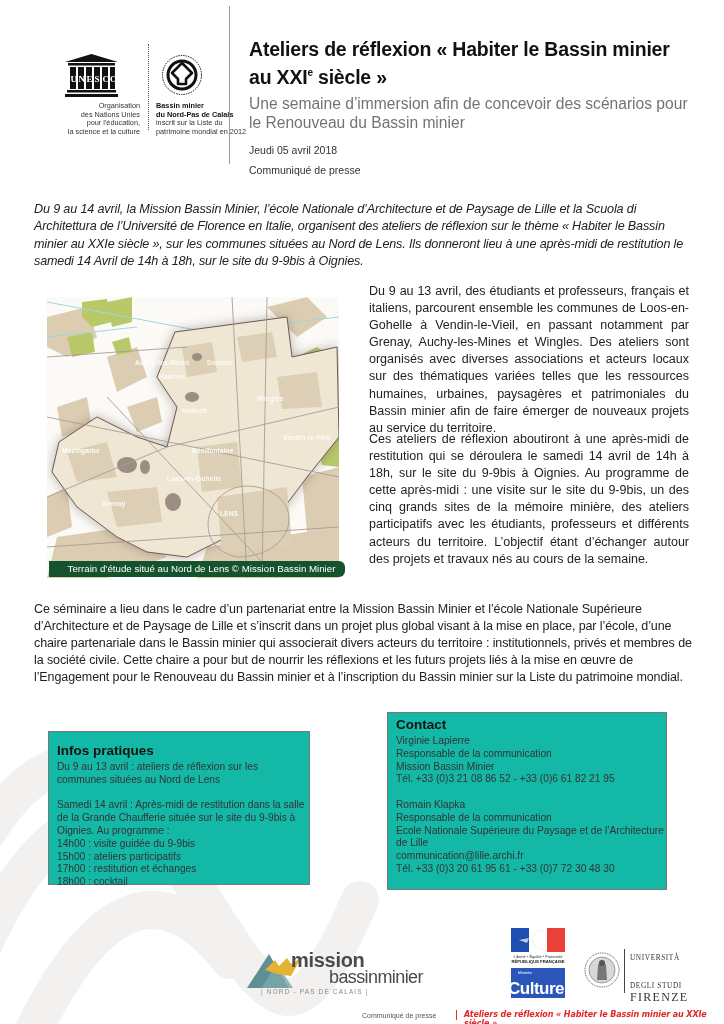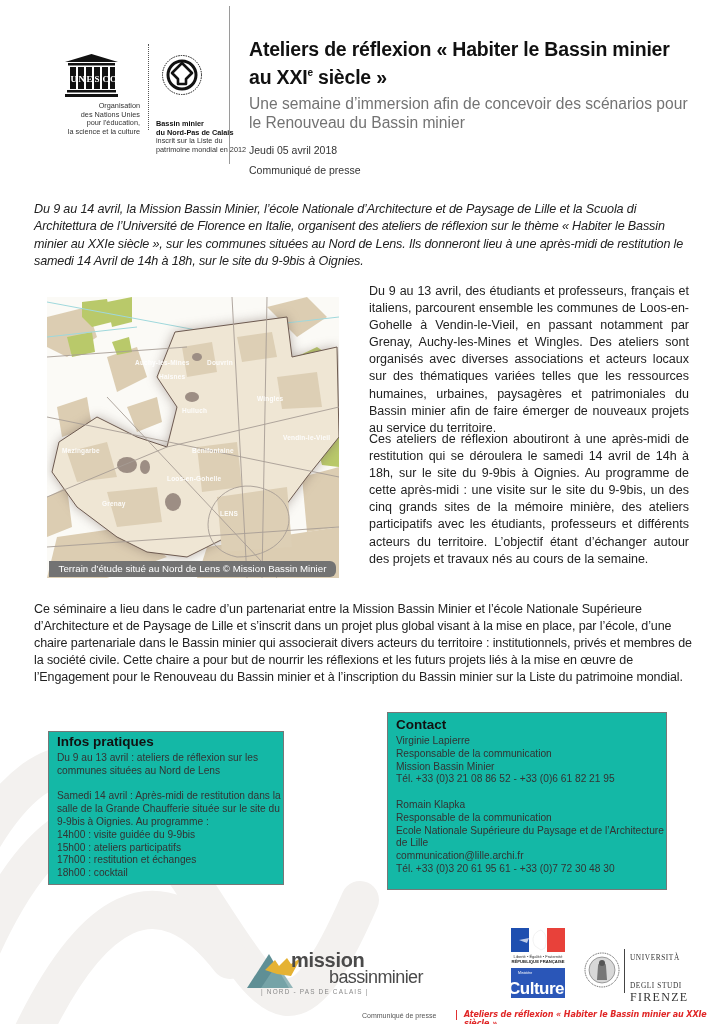--- a/index.html
+++ b/index.html
@@ -12,50 +12,50 @@
 
   
   .watermark { left:-40px; top:700px; width:420px; height:340px; }
 
   
   .unesco-block { left:28px; top:44px; width:205px; height:90px; }
   .unesco-temple { left:37px; top:10px; width:53px; height:44px; }
   .unesco-sep { left:120px; top:0px; width:1px; height:86px; border-left:1px dotted #555; }
   .whs-emblem { left:133px; top:10px; width:42px; height:42px; }
   .unesco-org { left:0px; top:58px; width:112px; font-size:7.3px; line-height:8.6px; text-align:right; color:#333; }
-  .whs-text { left:128px; top:58px; width:110px; font-size:7.3px; line-height:8.6px; color:#333;margin-top:18px; }
+  .whs-text { left:128px; top:58px; width:110px; font-size:7.3px; line-height:8.6px; color:#333; }
   .whs-text b { color:#111; }
   .header-rule { left:229px; top:6px; width:1px; height:158px; background:#9a9a9a; }
 
   
   .title { left:249px; top:37px; width:430px; font-size:19.5px; line-height:24px; font-weight:bold; color:#111; letter-spacing:-0.2px; }
   .title sup { font-size:10px; vertical-align:8px; }
   .subtitle { left:249px; top:94px; width:450px; font-size:15.6px; line-height:19px; color:#737373; }
   .date { left:249px; top:144px; font-size:10.5px; color:#333; }
   .doctype { left:249px; top:164px; font-size:10.5px; color:#333; }
 
   
   .lede { left:34px; top:201px; width:652px; font-size:12.6px; line-height:17.3px; font-style:italic; color:#222; letter-spacing:-0.15px; }
   .para { font-size:12.5px; line-height:17.1px; color:#222; text-align:justify; }
   .p1 { left:369px; top:283px; width:320px; }
   .p2 { left:369px; top:431px; width:320px; }
   .p3 { left:34px; top:601px; width:658px; text-align:left; letter-spacing:-0.1px; }
 
   
   .map { left:47px; top:297px; width:292px; height:281px; overflow:hidden; background:#fbfaf6; }
   .map svg { display:block; }
-  .map-caption { left:49px; top:561px; width:287px; height:16px; background:#737373; color:#fff;
-                 font-size:9.7px; line-height:16px; text-align:center; border-radius:0 6px 6px 0; }
+  .map-caption { left:49px; top:561px; width:287px; height:16px; background:#14532d; color:#fff;
+                 font-size:9.7px; line-height:16px; text-align:center; border-radius:0 6px 6px 0;padding-left:9px; }
   .map-label { position:absolute; color:#fff; font-size:6.5px; font-weight:bold; letter-spacing:0.2px; opacity:0.9; }
 
   
   .box { border:1px solid #777; background:#14b8a6; font-size:10.2px; line-height:12.8px; color:#333; }
   .box h3 { margin:0 0 2px 0; font-size:13.5px; line-height:16px; font-weight:bold; color:#111; }
   .contact-box { left:387px; top:712px; width:280px; height:178px; padding:4px 0 0 8px; box-sizing:border-box; }
-  .infos-box { left:48px; top:731px; width:236px; height:154px; padding:2px 0 0 8px; box-sizing:border-box; }
+  .infos-box { left:48px; top:731px; width:262px; height:154px; padding:11px 0 0 8px; box-sizing:border-box; }
   .gap { height:12.8px; }
 
   
   .mbm-logo { left:247px; top:950px; width:145px; height:52px; }
   .mbm-mission { left:44px; top:0px; font-size:20px; font-weight:bold; color:#4a4a4a; letter-spacing:-0.3px; line-height:20px; }
   .mbm-bassin { left:44px; top:17px; font-size:18px; color:#4a4a4a; letter-spacing:-0.6px; line-height:20px;margin-left:38px; }
   .mbm-region { left:14px; top:38px; font-size:6.4px; color:#888; letter-spacing:1.2px; }
 
   .rf-logo { left:511px; top:928px; width:54px; height:33px; }
   .rf-text { left:511px; top:962px; width:54px; font-size:4px; line-height:5px; color:#333; text-align:center; }

